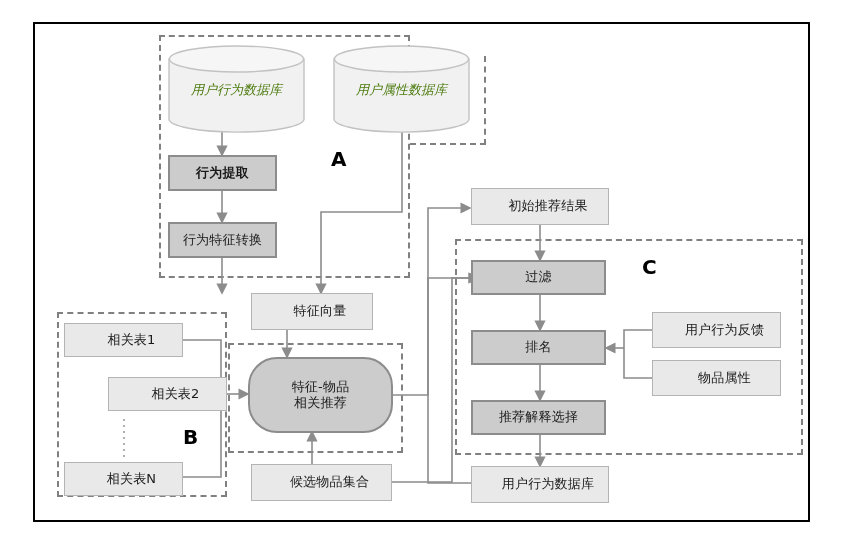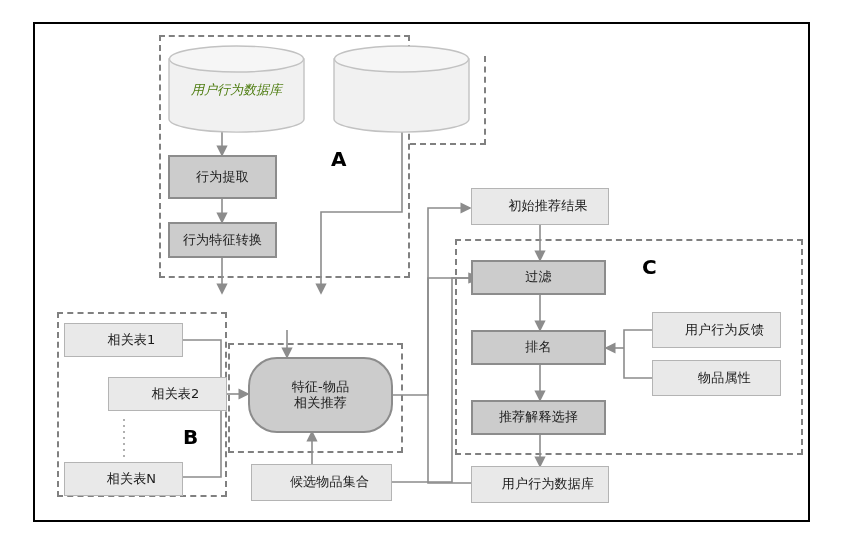--- a/index.html
+++ b/index.html
@@ -164,26 +164,28 @@
       <ellipse cx="68.5" cy="14" rx="67" ry="13" fill="#f6f6f6" stroke="#c2c2c2" stroke-width="1.4"></ellipse>
     </svg>
     <div class="db-label">用户行为数据库</div>
   </div>
 
   <div class="db" style="left:333px; top:45px; width:137px; height:88px;">
     <svg width="137" height="88" viewBox="0 0 137 88" xmlns="http://www.w3.org/2000/svg">
       <path d="M 1 14 L 1 74 A 67 13 0 0 0 136 74 L 136 14 Z" fill="#f1f1f1" stroke="#c2c2c2" stroke-width="1.4"></path>
       <ellipse cx="68.5" cy="14" rx="67" ry="13" fill="#f6f6f6" stroke="#c2c2c2" stroke-width="1.4"></ellipse>
     </svg>
-  </div>
-
-  <div class="node dark" style="left:168px; top:155px; width:109px; height:44px;">行为提取</div>
+    <div class="db-label">用户属性数据库</div>
+  </div>
+
+  <div class="node dark" style="left:168px; top:155px; width:109px; height:36px;font-weight:bold;">行为提取</div>
 
   <div class="node dark" style="left:168px; top:222px; width:109px; height:36px;">行为特征转换</div>
 
+  <div class="node light" style="left:251px; top:293px; width:122px; height:37px;">特征向量</div>
 
   <div class="node light" style="left:64px; top:323px; width:119px; height:34px;">相关表1</div>
 
   <div class="node light" style="left:64px; top:377px; width:119px; height:34px;margin-left:44px;">相关表2</div>
 
   <div class="vdots" style="left:122px; top:419px; width:3px; height:38px;">
     <span></span>
       <span></span>
       <span></span>
       <span></span>

